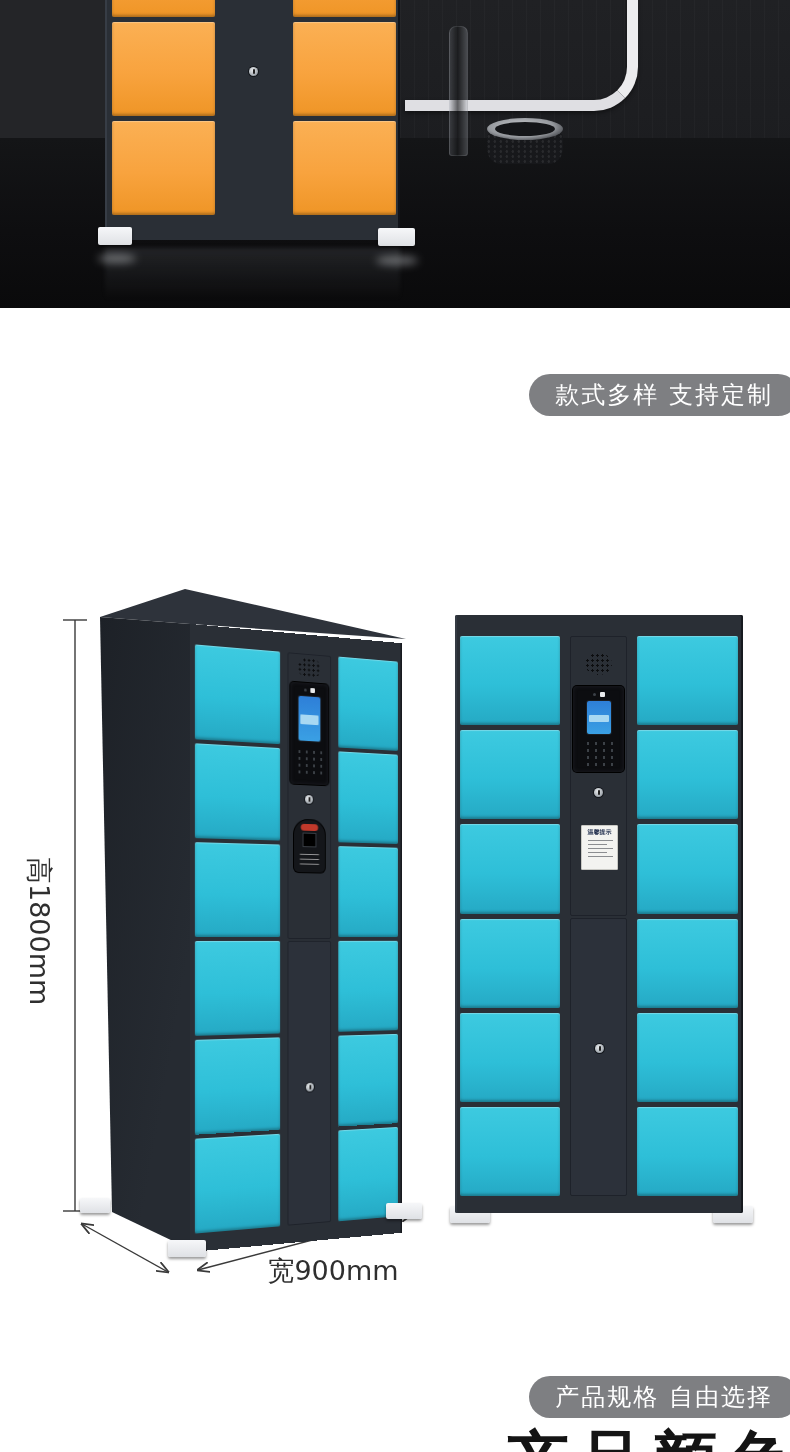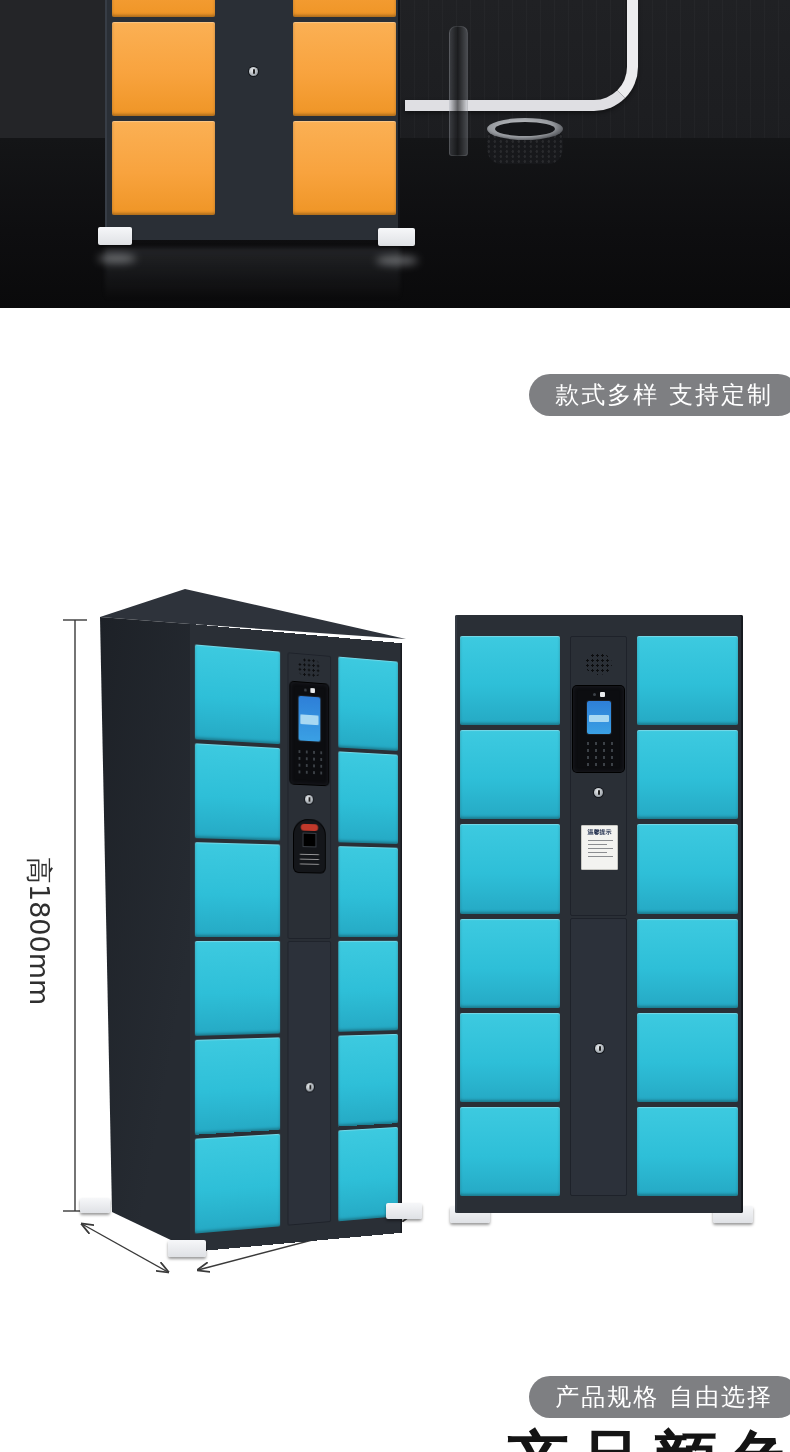--- a/index.html
+++ b/index.html
@@ -166,20 +166,21 @@
     </defs>
     <g stroke="#3a3a3a" stroke-width="1.4" fill="none">
       <line x1="75" y1="620" x2="75" y2="1211"></line>
       <line x1="63" y1="620" x2="87" y2="620"></line>
       <line x1="63" y1="1211" x2="87" y2="1211"></line>
       <line x1="82" y1="1224" x2="168" y2="1272" marker-start="url(#arr)" marker-end="url(#arr)"></line>
       <line x1="198" y1="1270" x2="412" y2="1214" marker-start="url(#arr)" marker-end="url(#arr)"></line>
     </g>
   </svg>
   <div class="dim-label dim-h">高1800mm</div>
+  <div class="dim-label dim-w">宽900mm</div>
 
   <div class="ll-top"></div>
   <div class="ll-side"></div>
   <div class="ll-front">
     <div class="llf-col llf-colL">
         <div class="door door-blue"></div>
         <div class="door door-blue"></div>
         <div class="door door-blue"></div>
         <div class="door door-blue"></div>
         <div class="door door-blue"></div>

